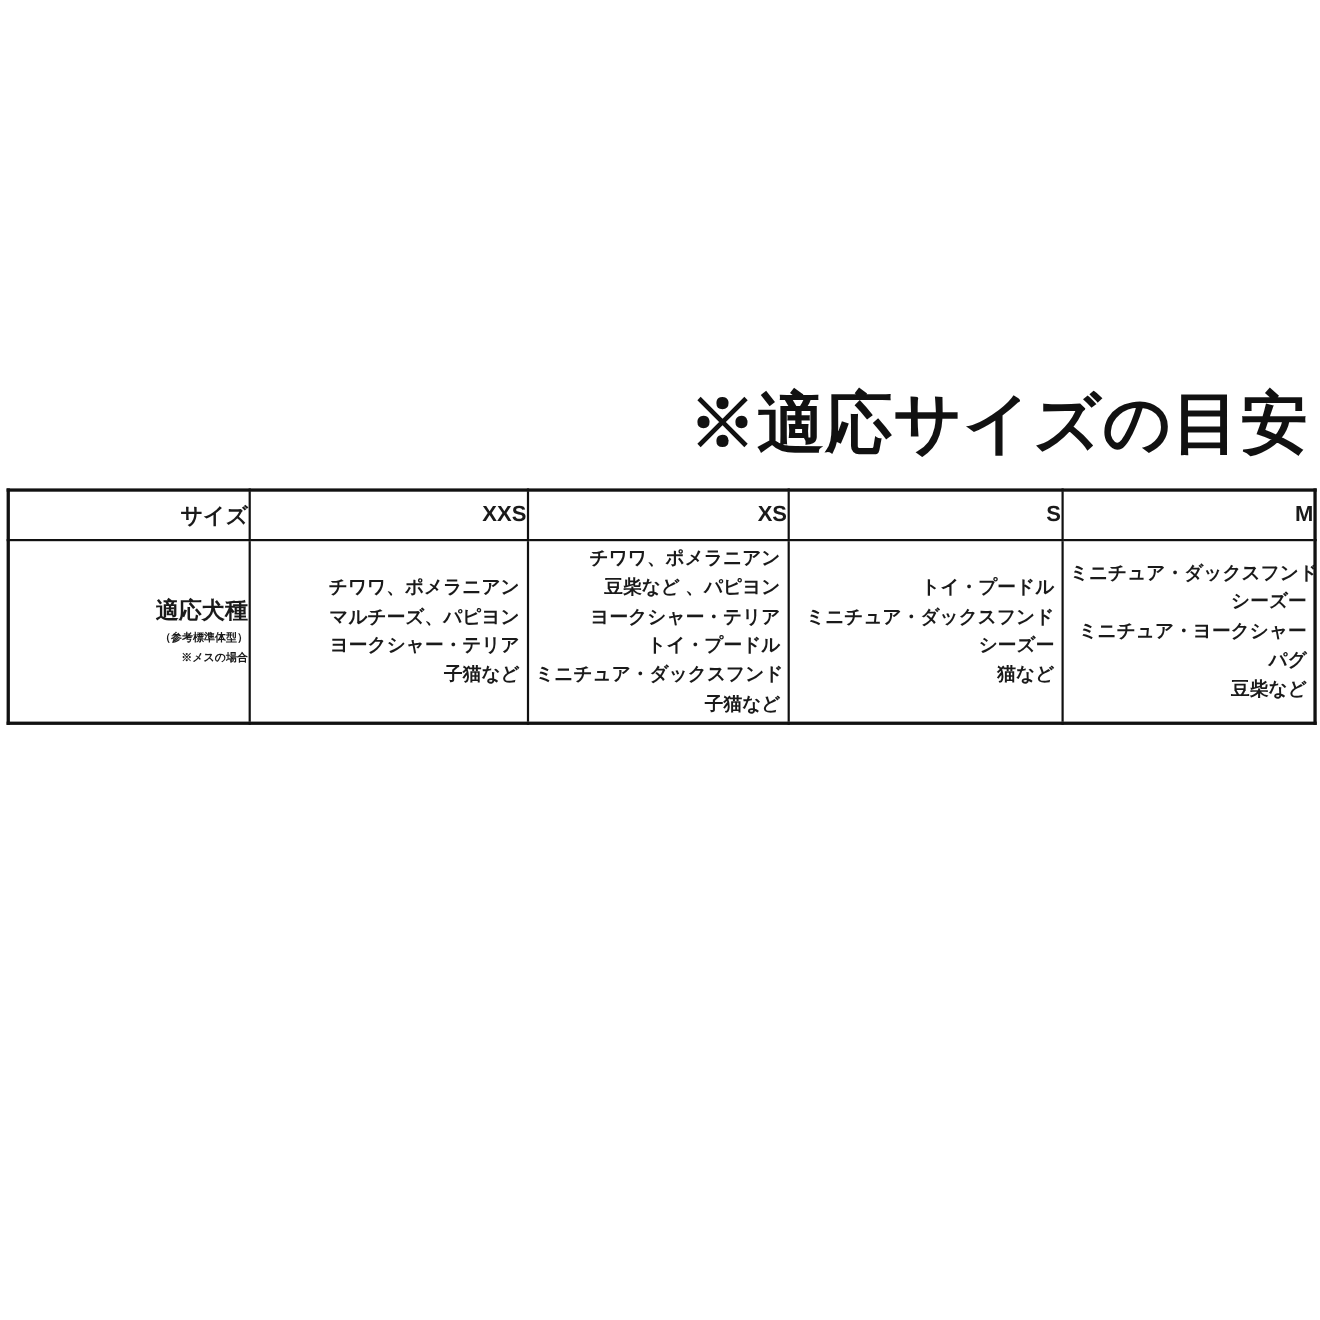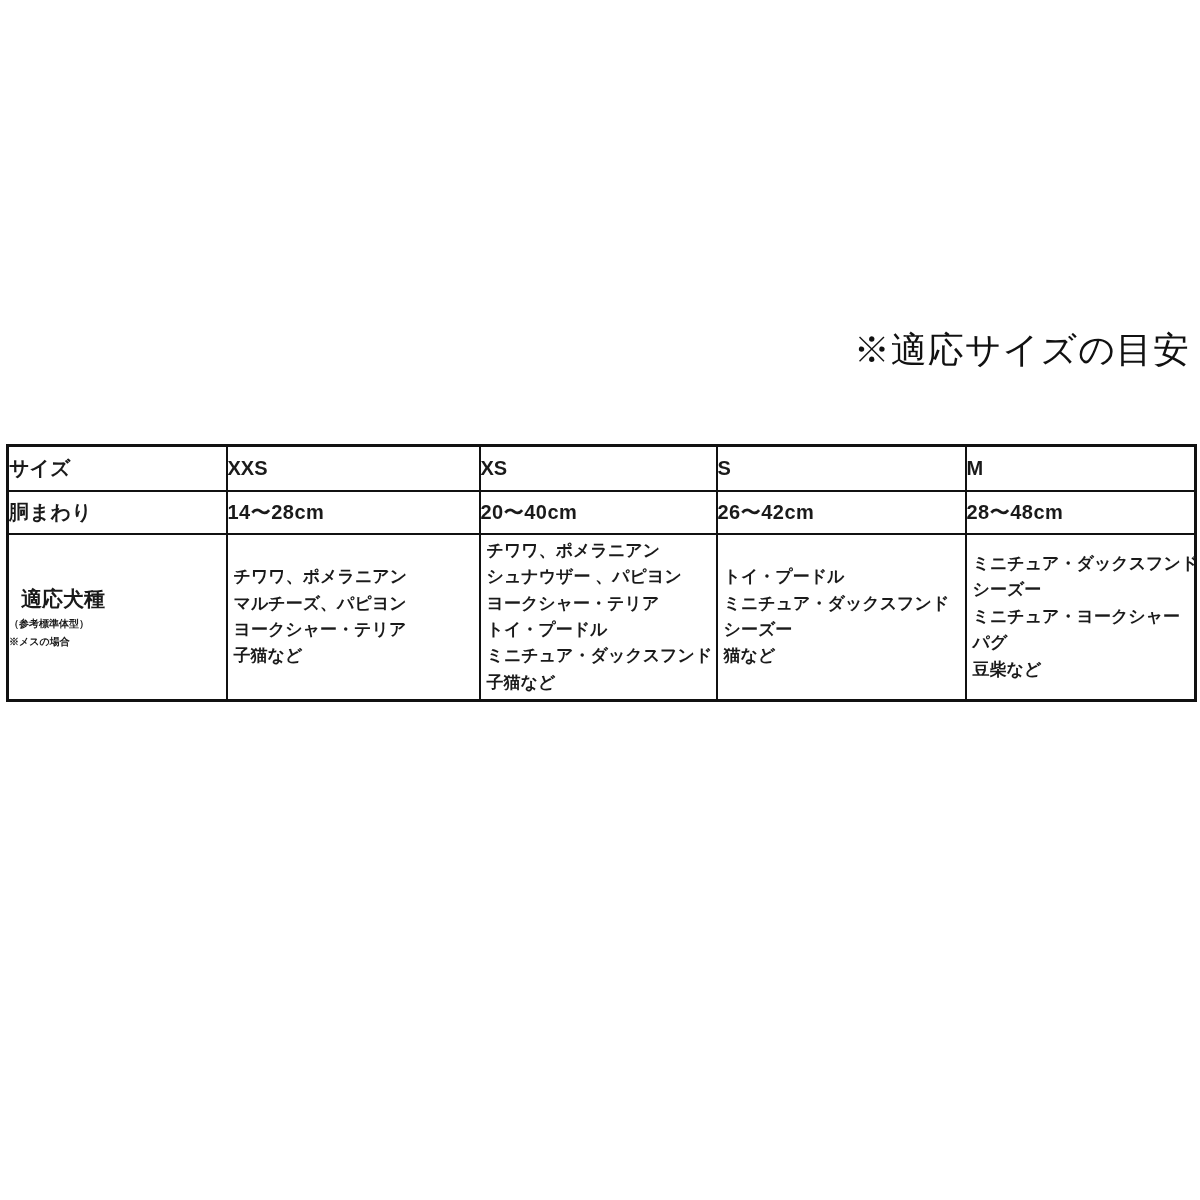--- a/index.html
+++ b/index.html
@@ -20,23 +20,23 @@
     position: absolute;
     left: 0;
     top: 0;
     width: 1200px;
     height: 1200px;
   }
 
   .title {
     position: absolute;
     right: 10px;
-    top: 332px;
-    font-size: 36px;
-    font-weight: 400;
+    top: 354px;
+    font-size: 61px;
+    font-weight: 700;
     letter-spacing: 1px;
     line-height: 1;
     color: #111111;
     white-space: nowrap;
   }
 
   .table-wrap {
     position: absolute;
     left: 6px;
     top: 444px;
@@ -50,21 +50,21 @@
   }
 
   table.size-table col.c0 { width: 219px; }
   table.size-table col.c1 { width: 253px; }
   table.size-table col.c2 { width: 237px; }
   table.size-table col.c3 { width: 249px; }
   table.size-table col.c4 { width: 230px; }
 
   table.size-table td {
     border: 2px solid #111111;
-    text-align: left;
+    text-align: right;
     vertical-align: middle;
     padding: 0;
   }
 
   
   table.size-table {
     border: 3px solid #111111;
   }
 
   .row-head td {
@@ -133,47 +133,40 @@
       </colgroup>
       <tbody>
         <tr class="row-head">
           <td class="label-cell">サイズ</td>
           <td>XXS</td>
           <td>XS</td>
           <td>S</td>
           <td>M</td>
         </tr>
 
-        <tr class="row-measure">
-          <td class="label-cell">胴まわり</td>
-          <td>14〜28cm</td>
-          <td>20〜40cm</td>
-          <td>26〜42cm</td>
-          <td>28〜48cm</td>
-        </tr>
 
 
         <tr class="row-breeds">
           <td>
             <span class="breed-label">適応犬種</span>
             <span class="breed-label-sub">（参考標準体型）</span>
             <span class="breed-label-sub">※メスの場合</span>
           </td>
           <td>
             <span class="breed-list">
               <span>チワワ、ポメラニアン</span>
               <span>マルチーズ、パピヨン</span>
               <span>ヨークシャー・テリア</span>
               <span>子猫など</span>
             </span>
           </td>
           <td>
             <span class="breed-list">
               <span>チワワ、ポメラニアン</span>
-              <span>シュナウザー 、パピヨン</span>
+              <span>豆柴など 、パピヨン</span>
               <span>ヨークシャー・テリア</span>
               <span>トイ・プードル</span>
               <span>ミニチュア・ダックスフンド</span>
               <span>子猫など</span>
             </span>
           </td>
           <td>
             <span class="breed-list">
               <span>トイ・プードル</span>
               <span>ミニチュア・ダックスフンド</span>

